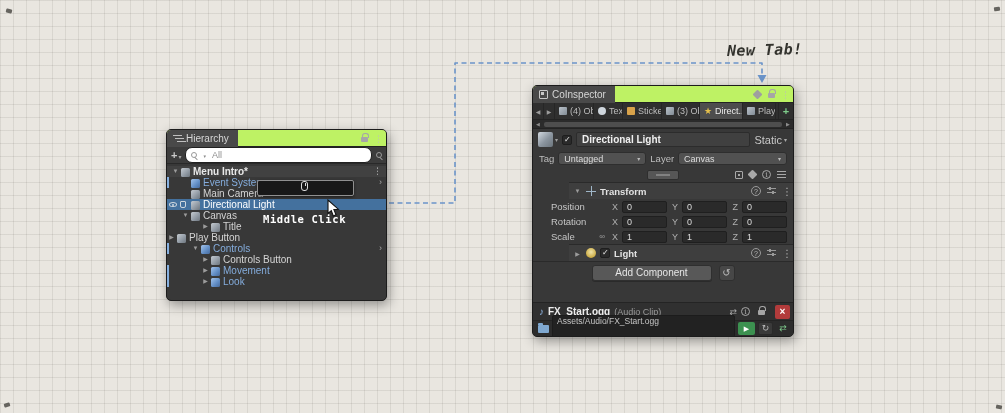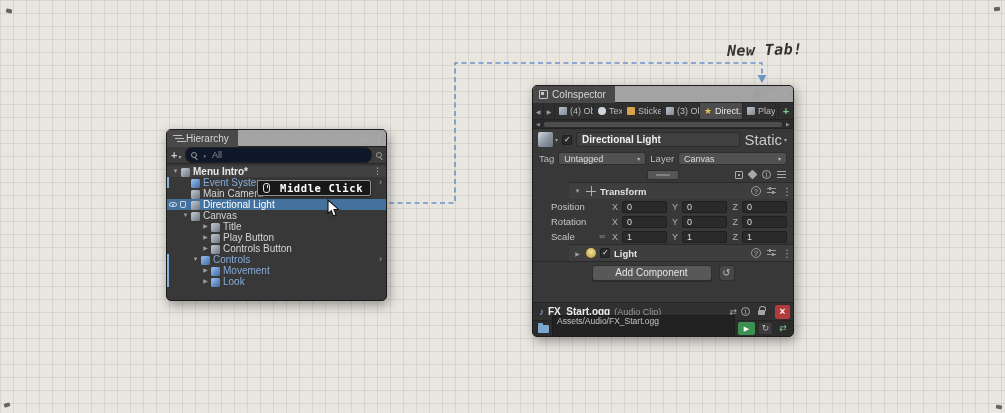--- a/index.html
+++ b/index.html
@@ -21,37 +21,37 @@
 
 .flow-arrow{position:absolute;left:0;top:0;z-index:5;pointer-events:none;}
 .annotation{position:absolute;left:727px;top:41px;z-index:6;
   font-family:"DejaVu Sans Mono",monospace;font-style:italic;font-weight:bold;
   font-size:15px;color:#33332e;letter-spacing:.4px;transform:rotate(-1.5deg);}
 
 
 .win{position:absolute;background:#383838;border:1px solid #1c1c1c;border-radius:5px;
   box-shadow:2px 4px 12px rgba(40,40,40,.45);color:#c8c8c8;overflow:hidden;z-index:10;
   display:flex;flex-direction:column;}
-.titlebar{height:17px;background:#a3a3a3;border-bottom:1px solid #232323;display:flex;align-items:center;flex:0 0 auto;}
+.titlebar{height:17px;background:#bef264;border-bottom:1px solid #232323;display:flex;align-items:center;flex:0 0 auto;}
 .titletab{height:17px;display:flex;align-items:center;gap:4px;padding:0 9px 0 6px;background:#494949;color:#d6d6d6;font-size:10px;}
 .titlebar .spacer{flex:1;}
 .icon-lock{width:7px;height:5px;background:#a6a6a6;border-radius:1px;position:relative;margin:2px 4px 0 4px;flex:0 0 auto;}
 .icon-lock::before{content:"";position:absolute;left:1px;top:-4px;width:5px;height:4px;border:1px solid #a6a6a6;border-bottom:none;border-radius:3px 3px 0 0;}
 .icon-kebab{width:8px;text-align:center;color:#bdbdbd;margin:0 4px 0 2px;flex:0 0 auto;}
 .icon-kebab::before{content:"⋮";font-size:9px;}
 
 
 .hierarchy{left:166px;top:129px;width:221px;height:172px;font-size:10px;}
 .icon-hier{width:9px;height:8px;position:relative;flex:0 0 auto;}
 .icon-hier::before{content:"";position:absolute;left:0;top:1px;width:9px;height:1px;background:#c0c0c0;box-shadow:2px 3px 0 #c0c0c0,4px 6px 0 #c0c0c0;}
 .h-toolbar{height:17px;background:#3c3c3c;border-bottom:1px solid #292929;display:flex;align-items:center;gap:4px;padding:0 4px;flex:0 0 auto;}
 .add-group{display:flex;align-items:baseline;color:#cacaca;flex:0 0 auto;}
 .add-group::before{content:"+";font-size:11px;font-weight:bold;}
 .add-group::after{content:"▾";font-size:6px;margin-left:1px;color:#a5a5a5;}
-.searchbox{flex:1;height:16px;background:#0f172a;border:1px solid #212121;border-radius:7px;display:flex;align-items:center;gap:6px;padding:0 5px;color:#8f8f8f;font-size:9px;}
+.searchbox{flex:1;height:16px;background:#ffffff;border:1px solid #212121;border-radius:7px;display:flex;align-items:center;gap:6px;padding:0 5px;color:#8f8f8f;font-size:9px;}
 .icon-mag{width:6px;height:6px;border:1px solid #999;border-radius:50%;position:relative;flex:0 0 auto;}
 .icon-mag::after{content:"";position:absolute;right:-2px;bottom:-2px;width:4px;height:1px;background:#999;transform:rotate(45deg);}
 .search-caret::before{content:"▾";font-size:5px;color:#8a8a8a;}
 .h-tree{flex:1;padding-top:2px;position:relative;}
 .h-row{height:11px;line-height:11px;display:flex;align-items:flex-end;position:relative;color:#d4d4d4;padding-right:4px;white-space:nowrap;}
 .h-row.scene{background:#414141;}
 .h-row.scene .h-label{font-weight:bold;color:#e8e8e8;}
 .h-row.sel{background:#44719e;}
 .h-row.sel .h-label{color:#fff;}
 .h-row.blue .h-label{color:#84acdc;}
@@ -63,24 +63,24 @@
 .cube.blue{background:linear-gradient(135deg,#a3c4ec 0%,#608cc4 60%,#47699a 100%);}
 .h-label{font-size:10px;}
 .chev::after{content:"›";position:absolute;right:4px;top:0;color:#a8a8a8;font-size:9px;}
 .row-kebab::after{content:"⋮";position:absolute;right:4px;top:0;color:#c2c2c2;font-size:9px;}
 .stripe::before{content:"";position:absolute;left:0;top:0;bottom:0;width:2px;background:#86b0e0;}
 .eye{position:absolute;left:2px;top:3px;width:8px;height:5px;border:1px solid #cdd6de;border-radius:50%;}
 .eye::after{content:"";position:absolute;left:2px;top:1px;width:2px;height:2px;background:#cdd6de;border-radius:50%;}
 .pick{position:absolute;left:13px;top:2px;width:6px;height:7px;border:1px solid #cdd6de;border-radius:1px 1px 2px 2px;}
 
 
-.keytip{position:absolute;left:257px;top:180px;height:16px;display:flex;align-items:center;gap:10px;
+.keytip{position:absolute;left:257px;top:180px;height:16px;display:flex;align-items:center;gap:22px;
   background:#181818;border:1px solid #909090;border-radius:2px;padding:0 7px 0 5px;z-index:30;
   font-family:"DejaVu Sans Mono",monospace;font-weight:bold;font-size:10.5px;color:#fff;
-  letter-spacing:.6px;box-shadow:0 1px 3px rgba(0,0,0,.5);}
+  letter-spacing:.6px;box-shadow:0 1px 3px rgba(0,0,0,.5);flex-direction:column;}
 .icon-mouse{width:7px;height:10px;border:1px solid #ddd;border-radius:3px;position:relative;flex:0 0 auto;}
 .icon-mouse::after{content:"";position:absolute;left:2.5px;top:1px;width:1px;height:3px;background:#ddd;}
 
 .cursor{position:absolute;left:327px;top:199px;z-index:40;}
 
 
 .inspector{left:532px;top:85px;width:262px;height:252px;font-size:10px;}
 .icon-coinsp{width:9px;height:9px;border:1px solid #c9c9c9;border-radius:1px;position:relative;flex:0 0 auto;}
 .icon-coinsp::after{content:"";position:absolute;left:1px;top:1px;width:3px;height:3px;background:#c9c9c9;}
 .icon-settings{width:7px;height:7px;background:#9f9f9f;transform:rotate(45deg);border-radius:1px;margin:0 3px;flex:0 0 auto;}
@@ -105,21 +105,21 @@
 .hs-thumb{flex:1;height:5px;background:#4e4e4e;border-radius:2px;margin:0 1px;}
 
 .go-head{height:21px;display:flex;align-items:center;padding:0 6px 0 5px;gap:4px;flex:0 0 auto;}
 .go-cube{width:15px;height:15px;border-radius:2px;flex:0 0 auto;
   background:linear-gradient(135deg,#d2d9e0,#8a949e 55%,#6b747c);}
 .go-caret{font-size:6px;color:#9e9e9e;margin-left:-2px;}
 .go-caret::before{content:"▾";}
 .checkbox{width:10px;height:10px;background:#2a2a2a;border:1px solid #1e1e1e;border-radius:2px;position:relative;flex:0 0 auto;}
 .checkbox.checked::after{content:"✓";position:absolute;left:1px;top:-1px;font-size:8px;color:#eaeaea;}
 .go-name{flex:1;height:15px;line-height:14px;background:#404040;border:1px solid #2c2c2c;border-radius:2px;padding:0 5px;color:#efefef;font-weight:bold;font-size:10px;white-space:nowrap;overflow:hidden;}
-.static-grp{display:flex;align-items:center;gap:2px;color:#c8c8c8;font-size:15px;flex:0 0 auto;}
+.static-grp{display:flex;align-items:center;gap:2px;color:#c8c8c8;font-size:11px;flex:0 0 auto;}
 .static-grp::after{content:"▾";font-size:6px;color:#a8a8a8;}
 
 .tagrow{height:17px;display:flex;align-items:center;gap:4px;padding:0 6px;flex:0 0 auto;color:#bdbdbd;font-size:9.5px;}
 .dd{height:13px;display:flex;align-items:center;background:#515151;border:1px solid #2e2e2e;border-radius:3px;padding:0 5px;color:#dedede;font-size:9px;white-space:nowrap;overflow:hidden;}
 .dd::after{content:"▾";font-size:6px;color:#bbb;margin-left:auto;padding-left:6px;}
 .dd.tag{width:88px;}
 .dd.layer{flex:1;}
 
 .minirow{height:15px;display:flex;align-items:center;padding:0 7px;flex:0 0 auto;position:relative;}
 .override-btn{position:absolute;left:50%;transform:translateX(-50%);width:32px;height:10px;background:#565656;border:1px solid #2e2e2e;border-radius:2px;}
@@ -245,34 +245,34 @@
     <div class="h-row" style="padding-left:14px">
       <span class="fold open"></span>
       <span class="cube"></span>
       <span class="h-label">Canvas</span>
     </div>
     <div class="h-row" style="padding-left:34px">
       <span class="fold closed"></span>
       <span class="cube"></span>
       <span class="h-label">Title</span>
     </div>
-    <div class="h-row" style="padding-left:34px">
+    <div class="h-row" style="">
       <span class="fold closed"></span>
       <span class="cube"></span>
       <span class="h-label">Play Button</span>
-    </div>
-    <div class="h-row" style="padding-left:34px">
-      <span class="fold closed"></span>
-      <span class="cube"></span>
-      <span class="h-label">Controls Button</span>
     </div>
     <div class="h-row blue stripe chev" style="padding-left:24px">
       <span class="fold open"></span>
       <span class="cube blue"></span>
       <span class="h-label">Controls</span>
+    </div>
+    <div class="h-row" style="padding-left:34px">
+      <span class="fold closed"></span>
+      <span class="cube"></span>
+      <span class="h-label">Controls Button</span>
     </div>
     <div class="h-row blue stripe" style="padding-left:34px">
       <span class="fold closed"></span>
       <span class="cube blue"></span>
       <span class="h-label">Movement</span>
     </div>
     <div class="h-row blue stripe" style="padding-left:34px">
       <span class="fold closed"></span>
       <span class="cube blue"></span>
       <span class="h-label">Look</span>

